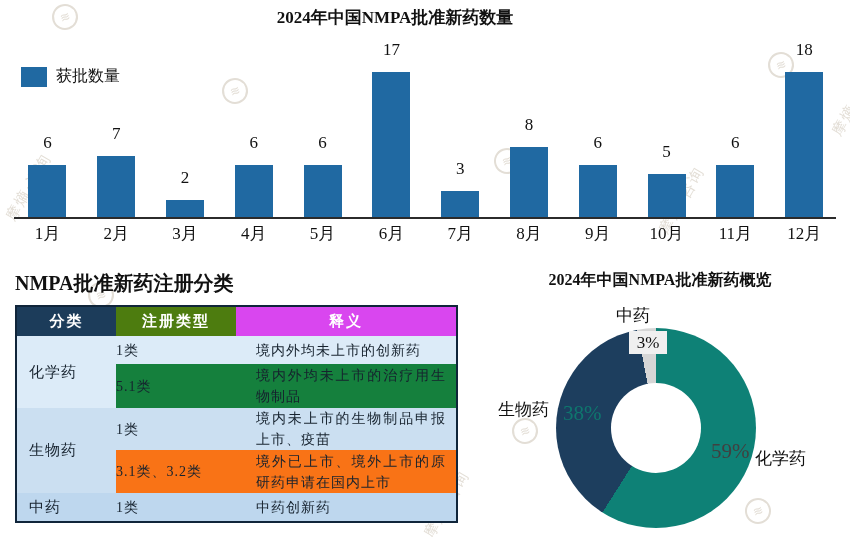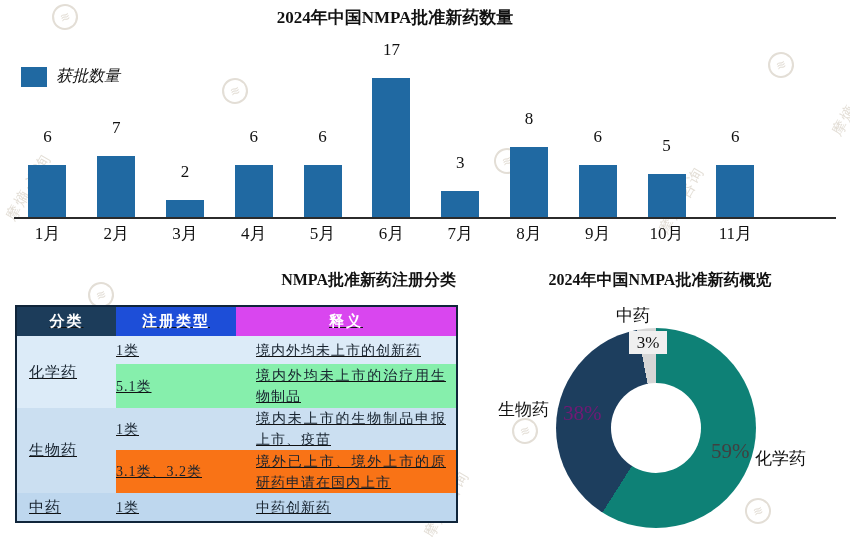--- a/index.html
+++ b/index.html
@@ -12,56 +12,56 @@
   }
   
   .wm, .wm-logo { position:absolute; pointer-events:none; z-index:0; color:#e3ded6; }
   .wm { font-size:15px; letter-spacing:2px; transform:rotate(-60deg); transform-origin:left top; white-space:nowrap; }
   .wm-logo { width:26px; height:26px; border:2px solid #e3ded6; border-radius:50%;
              display:flex; align-items:center; justify-content:center; font-size:12px; transform:rotate(-20deg); }
   .wm-logo::before { content:"≋"; }
   
   .chart-title { position:absolute; top:6px; left:0; width:790px; text-align:center;
                  font-size:17px; font-weight:bold; z-index:2; }
-  .legend { position:absolute; top:66px; left:21px; display:flex; align-items:flex-end; gap:9px; z-index:2;font-style:italic; }
+  .legend { position:absolute; top:66px; left:21px; display:flex; align-items:flex-end; gap:9px; z-index:2; }
   .legend-swatch { width:26px; height:20px; }
   .legend-label { font-size:16px; }
   .bar-plot { position:absolute; top:40px; left:13px; width:826px; height:204px; display:flex; z-index:1; }
   .bar-col { width:68.8px; height:204px; display:flex; flex-direction:column;
              justify-content:flex-end; align-items:center; }
-  .bar-value { font-size:17px; line-height:20px; margin-bottom:18px; }
+  .bar-value { font-size:17px; line-height:20px; margin-bottom:12px; }
   .bar { width:38px; }
   .bar-month { height:26px; width:100%; text-align:center; padding-top:6px; font-size:17px; line-height:20px; }
   .x-axis { position:absolute; top:217px; left:14px; width:822px; height:2px; background:#2b2b2b; z-index:2; }
   
-  .table-title { position:absolute; top:270px; left:15px; width:441px; text-align:right;
-                 font-size:16px; font-weight:bold; z-index:2; }
+  .table-title { position:absolute; top:270px; left:15px; width:441px; text-align:left;
+                 font-size:20px; font-weight:bold; z-index:2; }
   .reg-table { position:absolute; top:305px; left:15px; width:441px; border-collapse:collapse;
-               border:2px solid #10253a; z-index:1; table-layout:fixed;text-decoration:underline; }
+               border:2px solid #10253a; z-index:1; table-layout:fixed; }
   .reg-table th { background:#1c3c5a; color:#ffffff; font-size:15px; font-weight:bold;
                   height:30px; text-align:center; letter-spacing:2px; }
   .reg-table td { font-size:14px; color:#16222e; letter-spacing:1px; line-height:21px; vertical-align:middle; }
   .reg-table col.c-cat { width:100px; } .reg-table col.c-type { width:120px; } .reg-table col.c-desc { width:221px; }
   td.cell-cat  { padding-left:12px; font-size:15px; }
   td.cell-type { text-align:left; }
   td.cell-desc { padding-left:20px; padding-right:10px; text-align:justify; }
   
   .donut-title { position:absolute; top:270px; left:486px; width:348px; text-align:center;
                  font-size:16px; font-weight:bold; z-index:2; }
   .donut-ring { position:absolute; top:328px; left:556px; width:200px; height:200px;
                 border-radius:50%; z-index:1; }
   .donut-hole { position:absolute; top:55px; left:55px; width:90px; height:90px;
                 border-radius:50%; background:#ffffff; }
   .donut-label { position:absolute; z-index:3; font-size:17px; white-space:nowrap; }
   .donut-pct   { position:absolute; z-index:3; font-size:21px; white-space:nowrap; }
   .lbl-zhongyao { top:304px; left:616px; color:#111111; }
   .pct-zhongyao { top:331px; left:629px; width:38px; height:23px; background:#f0f0f0;
                   text-align:center; font-size:17px; line-height:23px; color:#111111; }
   .lbl-shengwu  { top:398px; left:498px; color:#111111; }
-  .pct-shengwu  { top:401px; left:563px; color:#701a75; }
+  .pct-shengwu  { top:401px; left:563px; color:#0f766e; }
   .pct-huaxue   { top:439px; left:711px; color:#404040; }
   .lbl-huaxue   { top:447px; left:755px; color:#111111; }
 </style>
 </head>
 <body>
 
 <div>
   <div class="wm-logo" style="top:4px;left:52px;"></div>
   <div class="wm-logo" style="top:78px;left:222px;"></div>
   <div class="wm-logo" style="top:148px;left:494px;"></div>
@@ -131,44 +131,49 @@
     <div class="bar-col">
       <div class="bar-value">5</div>
       <div class="bar" style="height: 44.4444px; background: rgb(32, 105, 162);"></div>
       <div class="bar-month">10月</div>
     </div>
     <div class="bar-col">
       <div class="bar-value">6</div>
       <div class="bar" style="height: 53.3333px; background: rgb(32, 105, 162);"></div>
       <div class="bar-month">11月</div>
     </div>
+    <div class="bar-col">
+      <div class="bar-value">18</div>
+      <div class="bar" style="height: 160px; background: rgb(32, 105, 162);"></div>
+      <div class="bar-month">12月</div>
+    </div>
   </div>
 <div class="x-axis"></div>
 
 <div class="table-title">NMPA批准新药注册分类</div>
 <table class="reg-table">
   <colgroup>
       <col class="c-cat">
       <col class="c-type">
       <col class="c-desc">
     </colgroup>
   <thead>
       <tr>
     <th style="background: rgb(28, 60, 90); color: rgb(255, 255, 255);">分类</th>
-    <th style="background: #1d4ed8; color: rgb(255, 255, 255);">注册类型</th>
+    <th style="background: #4d7c0f; color: rgb(255, 255, 255);">注册类型</th>
     <th style="background: #d946ef; color: rgb(255, 255, 255);">释义</th>
   </tr>
     </thead>
   <tbody>
       <tr style="height: 28px; background: rgb(220, 235, 248);">
         <td class="cell-cat" rowspan="2">化学药</td>
         <td class="cell-type">1类</td>
         <td class="cell-desc">境内外均未上市的创新药</td>
       </tr>
-      <tr style="height: 44px; background: #86efac; margin-top: 47px;">
+      <tr style="height: 44px; background: #15803d; margin-top: 47px;">
         <td class="cell-type">5.1类</td>
         <td class="cell-desc">境内外均未上市的治疗用生物制品</td>
       </tr>
       <tr style="height: 42px; background: rgb(203, 223, 241);">
         <td class="cell-cat" rowspan="2">生物药</td>
         <td class="cell-type">1类</td>
         <td class="cell-desc">境内未上市的生物制品申报上市、疫苗</td>
       </tr>
       <tr style="height: 43px; background: #f97316;">
         <td class="cell-type">3.1类、3.2类</td>

